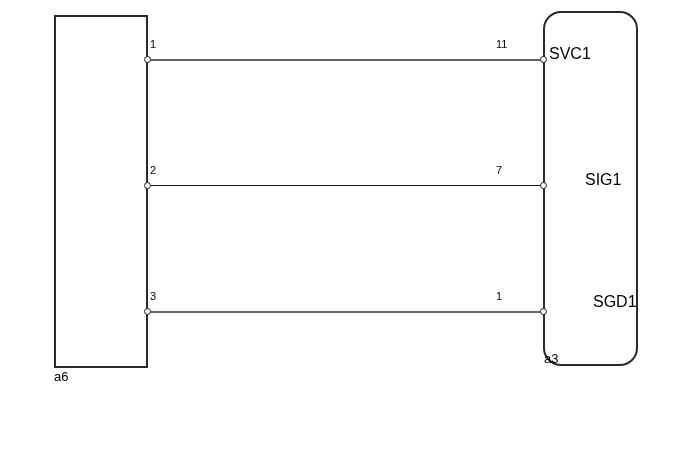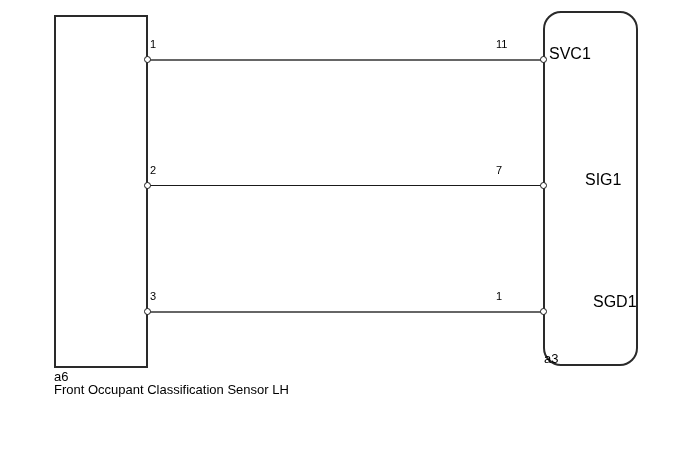--- a/index.html
+++ b/index.html
@@ -99,16 +99,15 @@
 
   <div class="pin-num num-r num-r1">11</div>
   <div class="pin-num num-r num-r2">7</div>
   <div class="pin-num num-r num-r3">1</div>
 
   <div class="pin-name name-r1">SVC1</div>
   <div class="pin-name name-r2">SIG1</div>
   <div class="pin-name name-r3">SGD1</div>
 
   <div class="comp-label code-left">a6</div>
-  <div class="comp-label name-left">Front Occupant Classification Sensor LH</div>
   <div class="comp-label code-right">a3</div>
 
 </div>
 
 </body></html>

